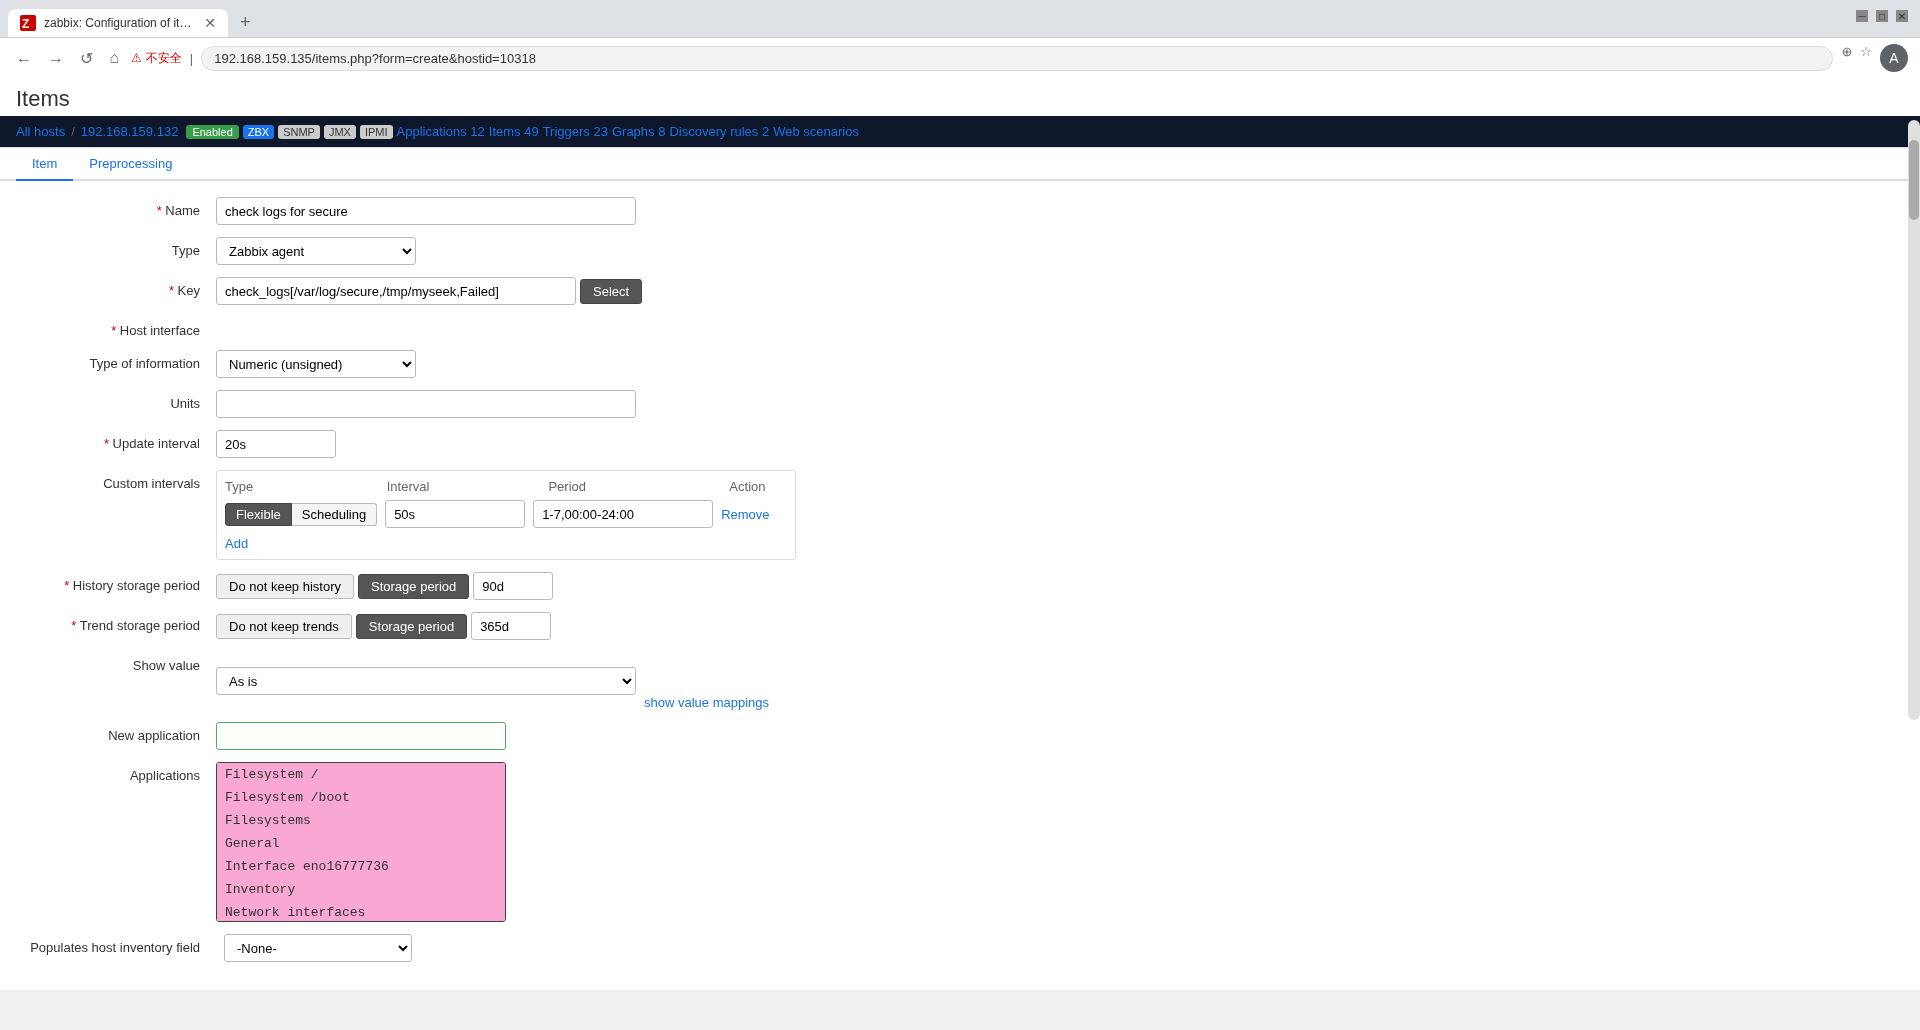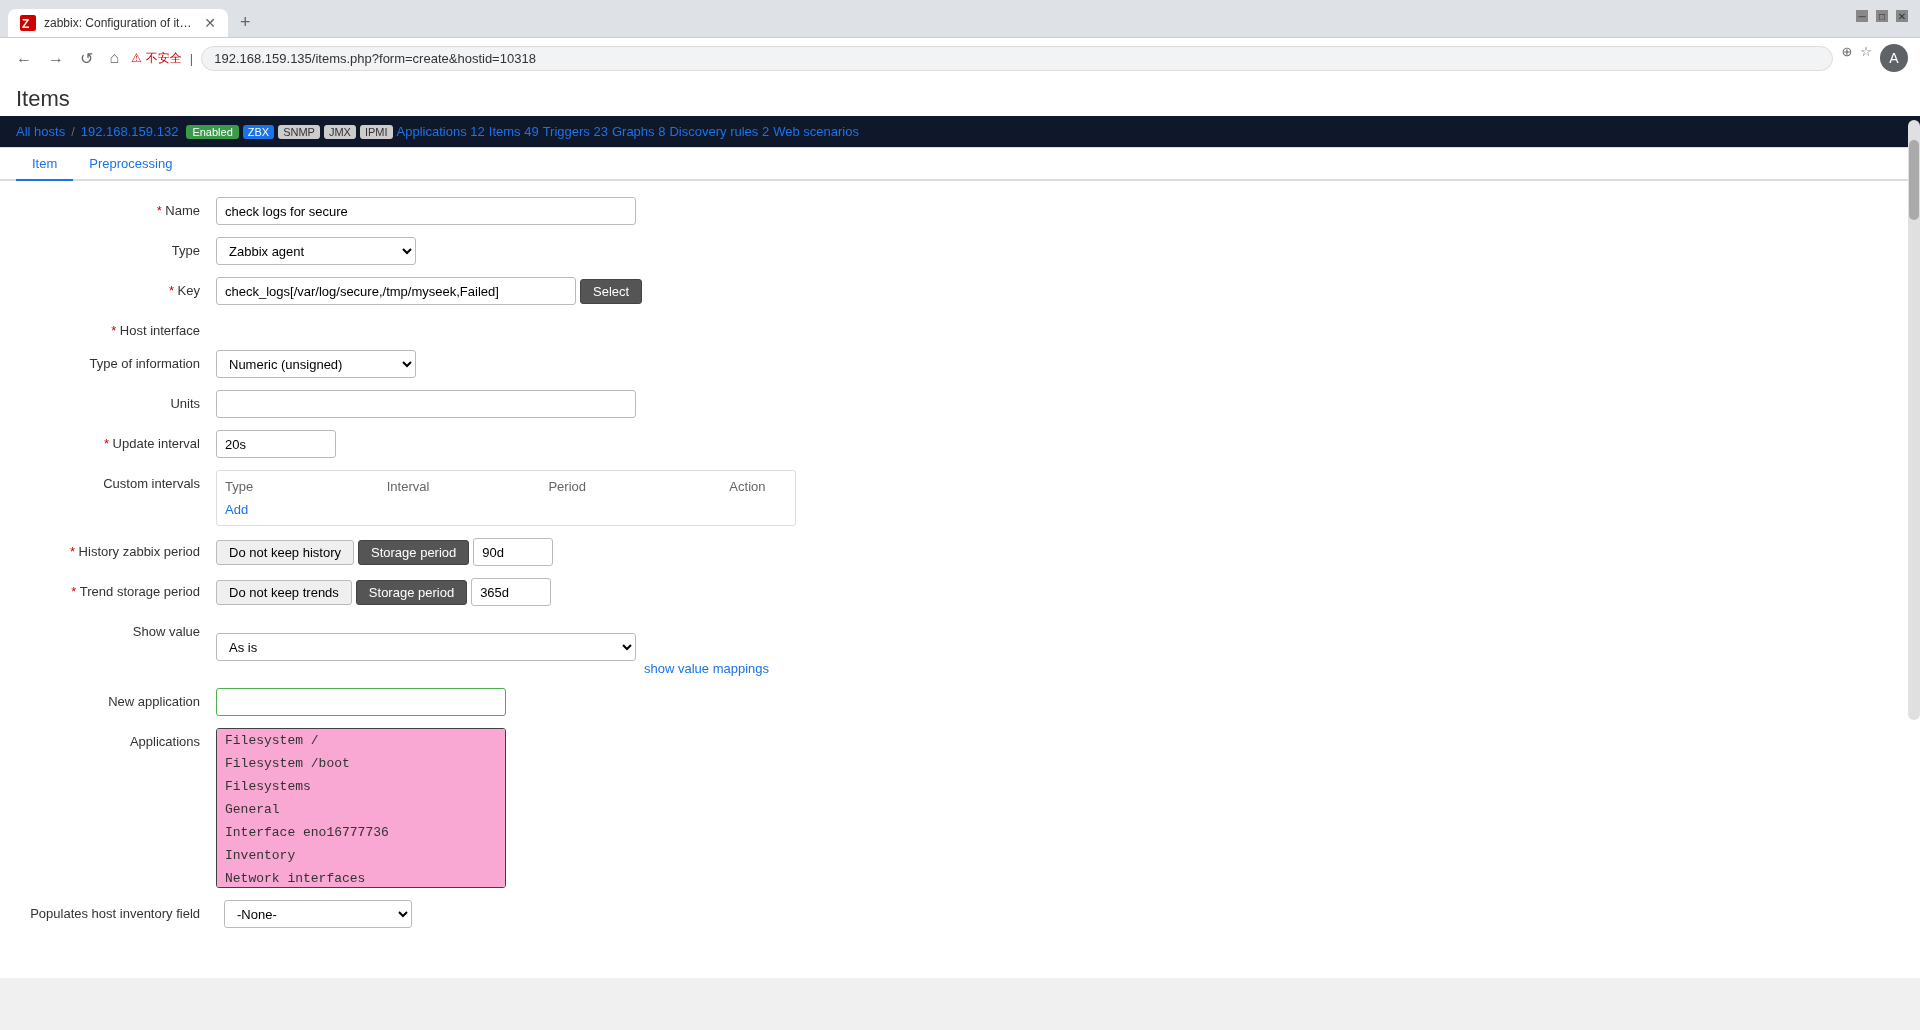--- a/index.html
+++ b/index.html
@@ -224,29 +224,38 @@
     <div class="form-row">
       <div class="form-label">Custom intervals</div>
       <div class="form-control">
         <div class="intervals-table">
           <div class="intervals-header">
             <span class="col-type">Type</span>
             <span class="col-interval">Interval</span>
             <span class="col-period">Period</span>
             <span class="col-action">Action</span>
           </div>
+          <div class="intervals-row">
+            <div class="toggle-btns">
+              <button class="toggle-btn active">Flexible</button>
+              <button class="toggle-btn">Scheduling</button>
+            </div>
+            <input type="text" class="interval-input" value="50s" style="">
+            <input type="text" class="period-input" value="1-7,00:00-24:00" style="">
+            <button class="btn-remove">Remove</button>
+          </div>
           <div style="margin-top:8px;">
             <a class="btn-link">Add</a>
           </div>
         </div>
       </div>
     </div>
 
     <div class="form-row">
-      <div class="form-label required">History zabbix period</div>
+      <div class="form-label required">History storage period</div>
       <div class="form-control">
         <div class="storage-group">
           <button class="storage-btn">Do not keep history</button>
           <button class="storage-btn active">Storage period</button>
           <input type="text" class="storage-value-input" value="90d" style="">
         </div>
       </div>
     </div>
 
     <div class="form-row">

